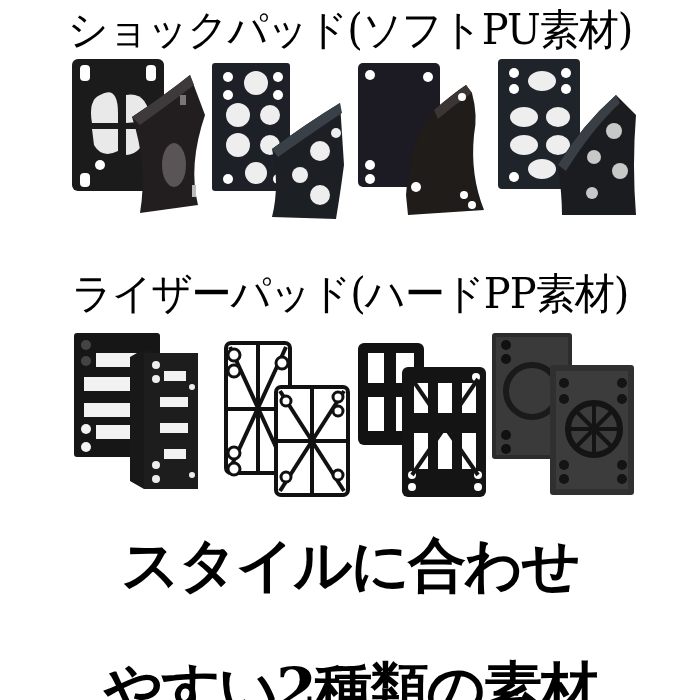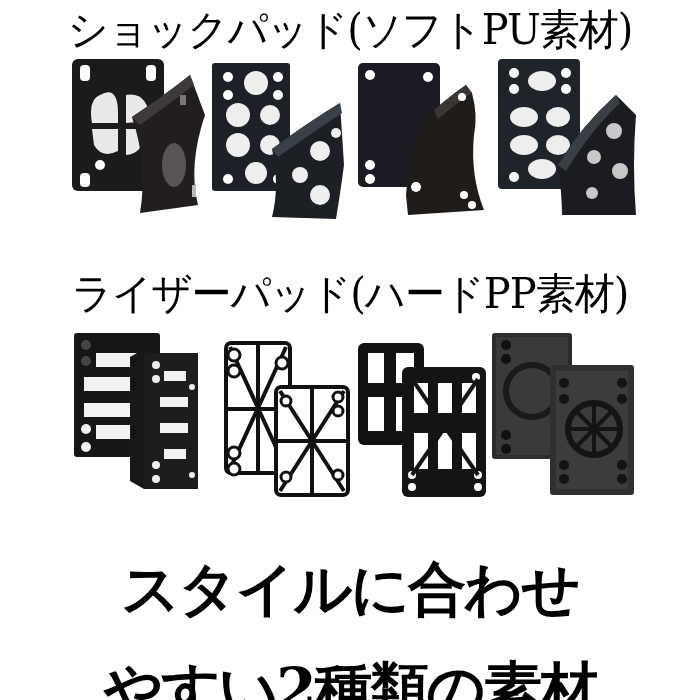--- a/index.html
+++ b/index.html
@@ -32,21 +32,21 @@
       left: 0;
       width: 700px;
       text-align: center;
       font-family: "DejaVu Serif", "Liberation Serif", serif;
       font-weight: bold;
       font-size: 58px;
       line-height: 66px;
       letter-spacing: -2px;
       white-space: nowrap;
     }
-    .tagline.l1 { top: 556px; }
+    .tagline.l1 { top: 532px; }
     .tagline.l2 { top: 656px; }
     .row {
       position: absolute;
       left: 60px;
       width: 580px;
     }
     .row.shock-row { top: 55px; height: 170px; }
     .row.riser-row { top: 325px; height: 180px; }
     .product {
       position: absolute;

